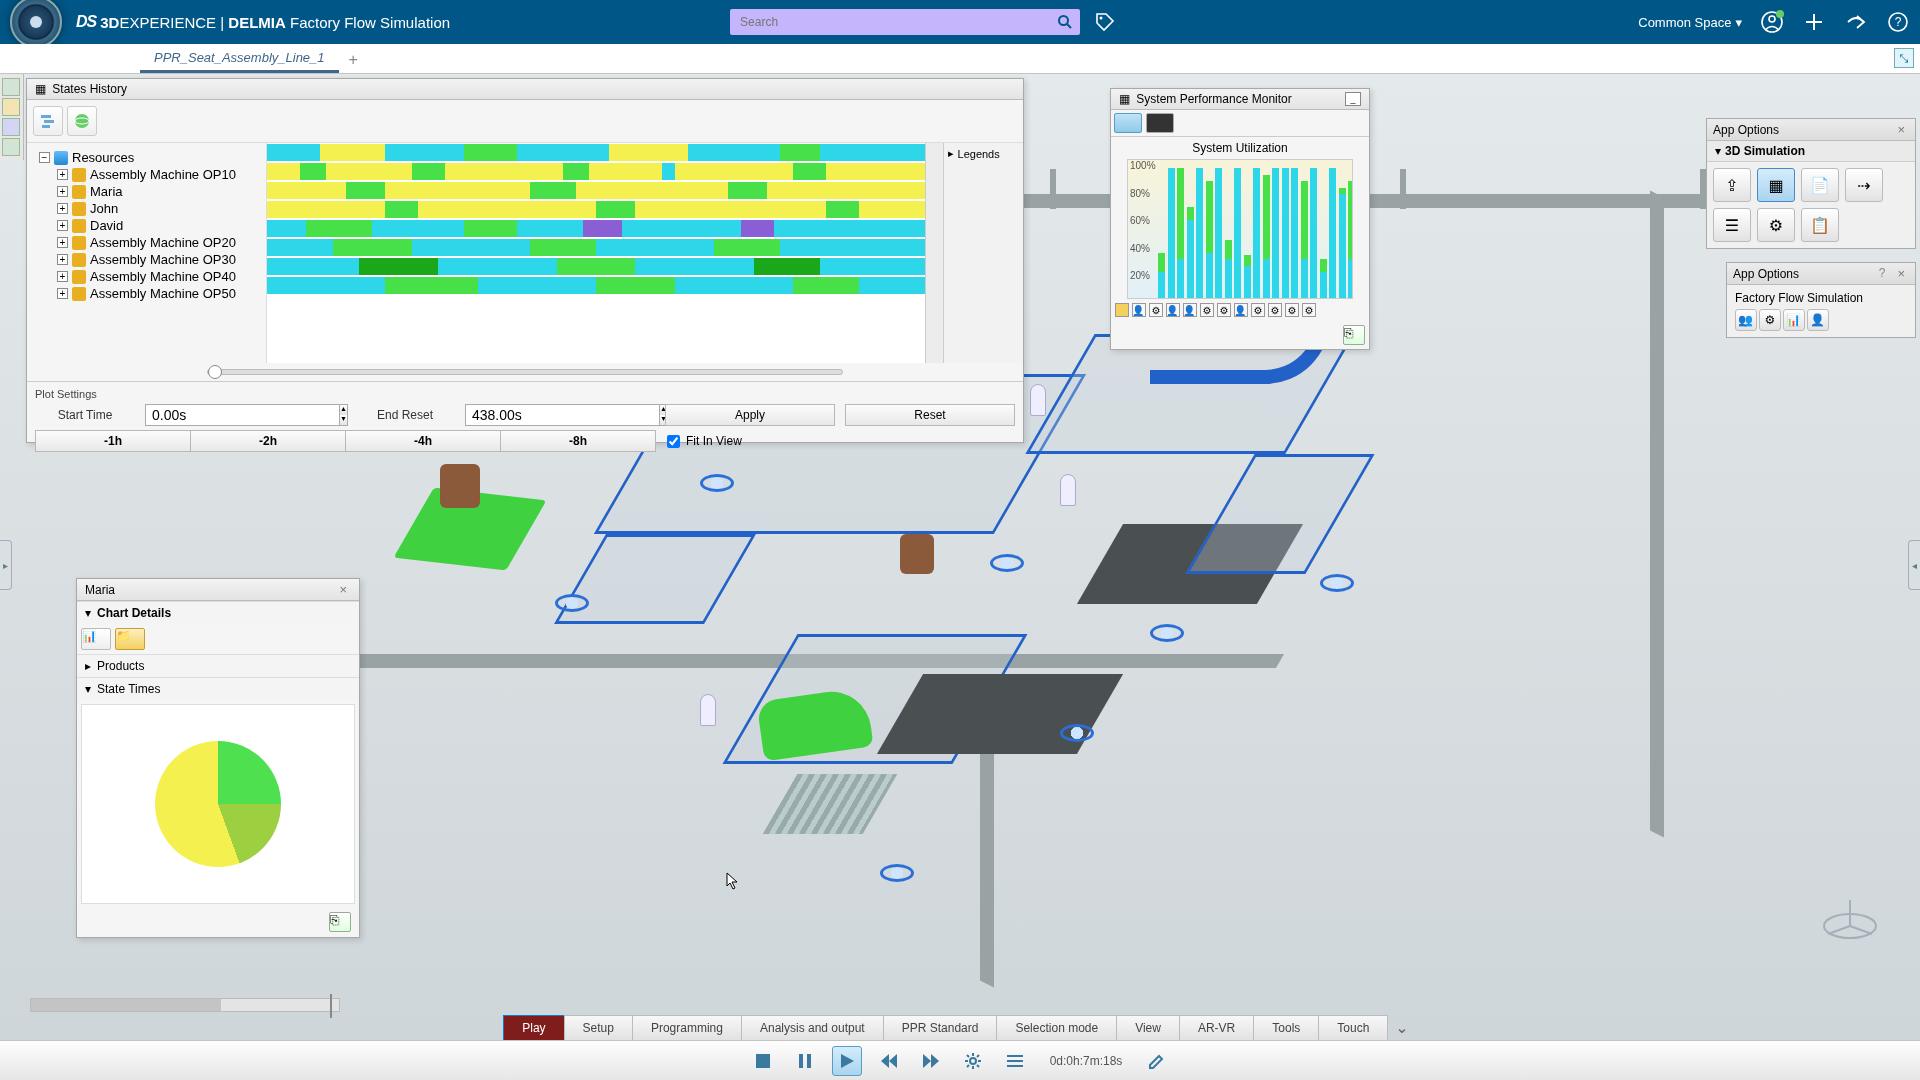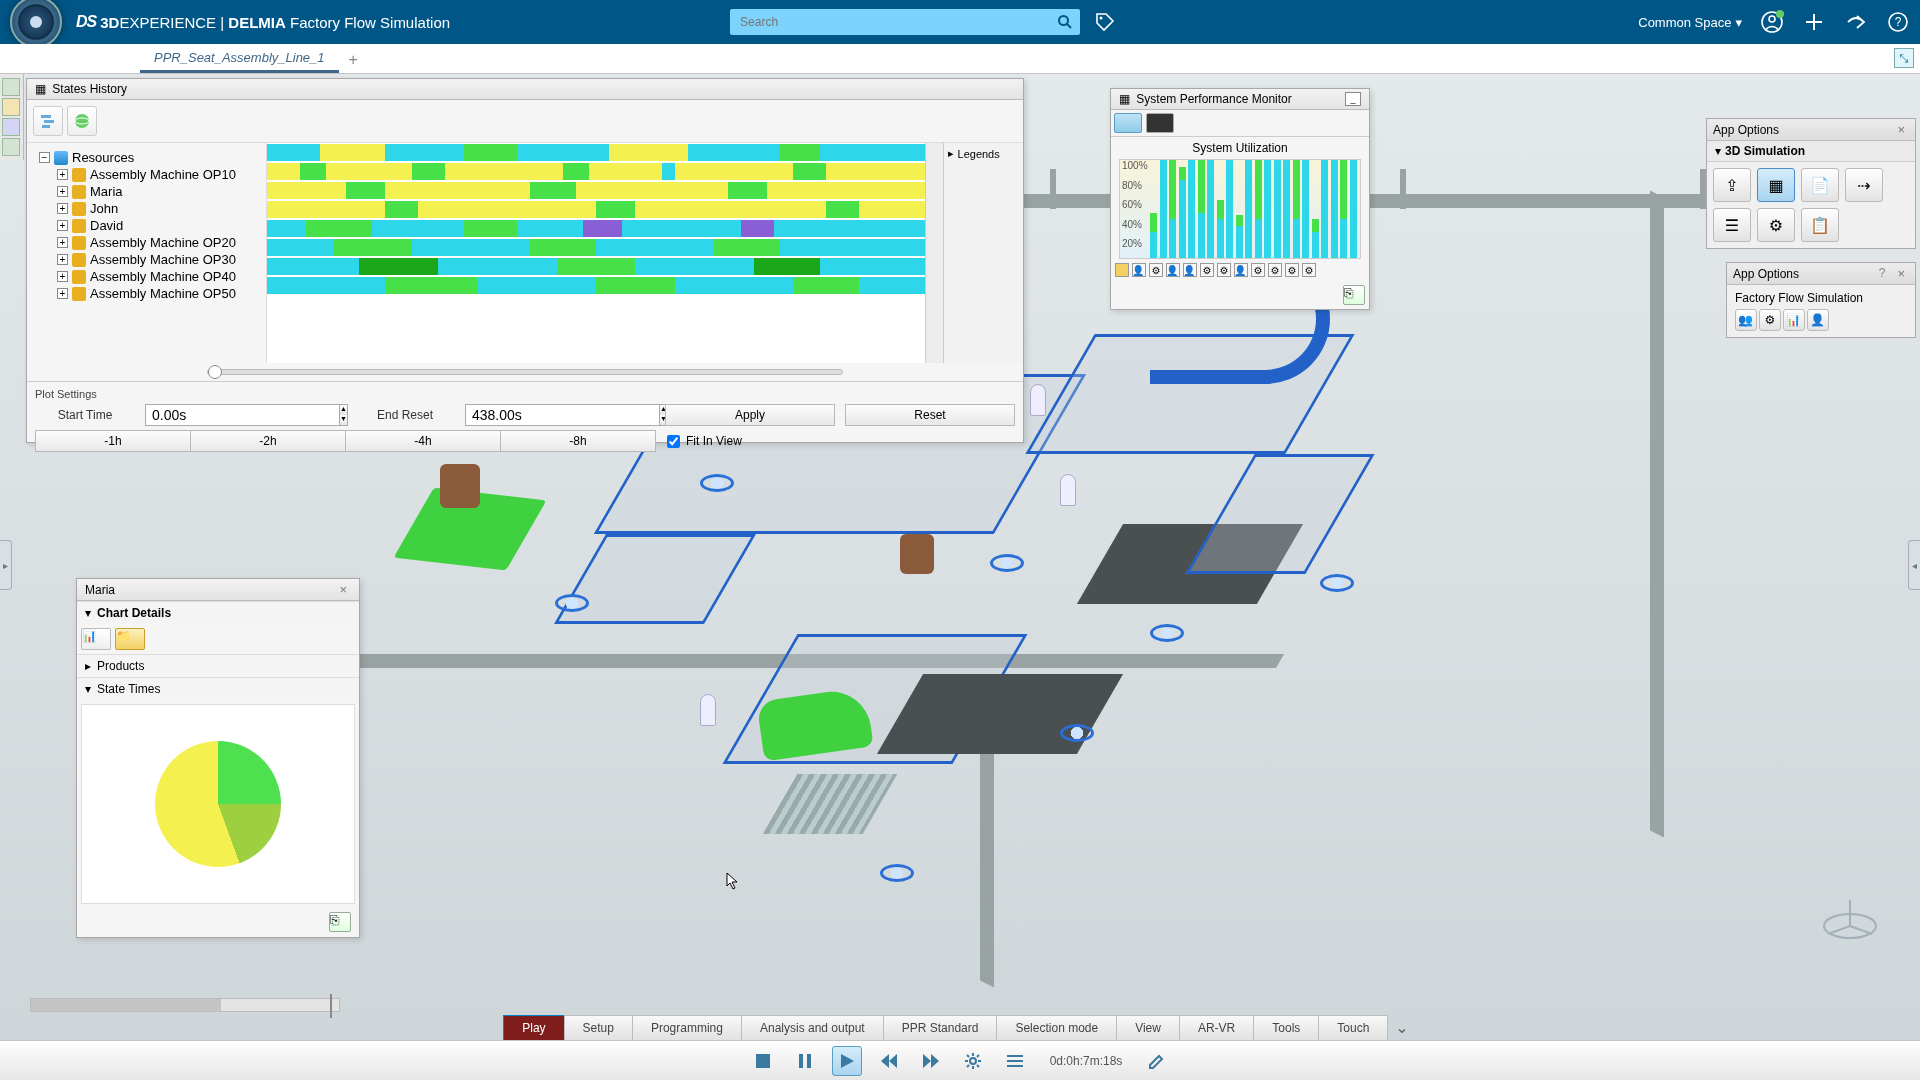--- a/index.html
+++ b/index.html
@@ -5,21 +5,21 @@
 * { box-sizing: border-box; margin: 0; padding: 0; font-family: Arial, sans-serif; }
 body { width: 1920px; height: 1080px; overflow: hidden; background: #d5dde0; position: relative; }
 
 
 .topbar { height: 44px; background: #005686; color: #fff; display: flex; align-items: center; padding: 0 10px; font-size: 14px; }
 .compass { width: 52px; height: 52px; border-radius: 50%; background: radial-gradient(circle at 50% 50%, #2a5a7a 0%, #1a3a5a 45%, #0d2840 50%, #3a6a8a 55%, #0d2840 100%); margin-right: 14px; display: flex; align-items: center; justify-content: center; position: relative; border: 2px solid #8aa; box-shadow: 0 0 8px rgba(0,0,0,.4);}
 .compass::before { content:''; position:absolute; width:12px; height:12px; border-radius:50%; background:#cde; }
 .ds-logo { font-weight: bold; font-style: italic; color: #fff; margin-right: 4px; font-size: 16px; letter-spacing:-1px;}
 .app-title { font-size: 15px; }
 .app-title b { font-weight: bold; }
-.search-box { margin-left: 280px; display: flex; align-items: center; background: #7dd3fc; height: 26px; width: 350px; border-radius: 2px; }
+.search-box { margin-left: 280px; display: flex; align-items: center; background: #c4b5fd; height: 26px; width: 350px; border-radius: 2px; }
 .search-box input { flex: 1; border: none; padding: 0 10px; font-size: 12px; outline: none; background: transparent; color: #333; }
 .search-box .sicon { width: 30px; height: 26px; display:flex; align-items:center; justify-content:center; color:#005686;}
 .tag-ic { margin-left: 12px; width:26px; height:26px; display:flex; align-items:center; justify-content:center;}
 .top-right { margin-left: auto; display: flex; align-items: center; gap: 18px; font-size: 13px; }
 .top-right .combo { display:flex; align-items:center; gap:4px; cursor:pointer;}
 .tri { width:24px; height:24px; display:flex; align-items:center; justify-content:center; cursor:pointer; position:relative;}
 .notif-dot{position:absolute; top:0; right:0; width:8px;height:8px;background:#6c6;border-radius:50%;}
 
 
 .tabbar { height: 30px; background: #fff; border-bottom: 1px solid #c4c4c4; display: flex; align-items: flex-end; padding-left: 140px; position:relative;}
@@ -71,30 +71,30 @@
 .plot-settings{ border-top:1px solid #ccc; padding:4px 8px 6px;}
 .ps-head{font-size:11px; color:#444; padding:2px 0;}
 .ps-row{display:flex; align-items:center; gap:10px; padding:2px 0;}
 .ps-label{width:100px; text-align:center; font-size:12px; color:#333;}
 .ps-input{display:flex; width:150px;}
 .ps-input input{flex:1; border:1px solid #aaa; padding:2px 6px; font-size:14px; background:#fff;}
 .ps-spin{width:16px; display:flex; flex-direction:column; border:1px solid #aaa; border-left:none;}
 .ps-spin div{flex:1; font-size:7px; text-align:center; background:linear-gradient(#fff,#e4e4e4); cursor:pointer;}
 .ps-btn{flex:1; text-align:center; padding:3px; border:1px solid #b8b8b8; background:linear-gradient(#fcfcfc,#e8e8e8); cursor:pointer; font-size:12px;}
 .ps-quick{display:flex; gap:0; margin-top:2px;}
-.ps-q{width:156px; text-align:center; padding:3px; border:1px solid #b8b8b8; background:linear-gradient(#fcfcfc,#e8e8e8); cursor:pointer; font-size:12px; margin-right:-1px;}
+.ps-q{width:156px; text-align:center; padding:3px; border:1px solid #b8b8b8; background:linear-gradient(#fcfcfc,#e8e8e8); cursor:pointer; font-size:12px; margin-right:-1px;font-weight:bold;}
 .ps-chk{display:flex; align-items:center; gap:6px; margin-left:12px; font-size:12px;}
 
 
 .spm-panel { left: 1110px; top: 88px; width: 260px; }
 .spm-tb{display:flex; gap:4px; padding:3px; border-bottom:1px solid #ccc;}
 .spm-tbtn{width:28px;height:20px; border:1px solid #aaa; background:linear-gradient(#fff,#e0e0e0); cursor:pointer; border-radius:2px;}
 .spm-tbtn.active{background:linear-gradient(#bfe4f8,#8ecae8); border-color:#5a9cc4;}
 .spm-chart-title{text-align:center; font-size:12px; padding:4px;}
-.spm-chart{height:100px; position:relative; background:linear-gradient(180deg, rgba(255,240,150,.3) 0%, rgba(180,230,255,.3) 100%); margin:0 8px; border:1px solid #ccc; overflow:hidden;}
+.spm-chart{height:140px; position:relative; background:linear-gradient(180deg, rgba(255,240,150,.3) 0%, rgba(180,230,255,.3) 100%); margin:0 16px; border:1px solid #ccc; overflow:hidden;}
 .spm-ylab{position:absolute; left:2px; font-size:10px; color:#555;}
 .spm-bar{position:absolute; bottom:0; width:7px;}
 .spm-legend{display:flex; flex-wrap:wrap; gap:3px; padding:4px; font-size:10px;}
 .spm-leg-item{width:14px;height:14px; border:1px solid #999; display:flex;align-items:center;justify-content:center; cursor:pointer; background:#f8f8f8;}
 .spm-footer{padding:4px; display:flex; justify-content:flex-end;}
 .spm-exp{width:22px;height:20px; border:1px solid #9a9; background:linear-gradient(#fff,#dfd); cursor:pointer; border-radius:2px;}
 
 
 .appopt-panel { position:absolute; right:4px; top:118px; width:210px; background:#f0f0f0; border:1px solid #aaa; font-size:12px;}
 .appopt-head{background:linear-gradient(#ececec,#dcdcdc); padding:3px 6px; border-bottom:1px solid #bbb; display:flex; justify-content:space-between; align-items:center;}

